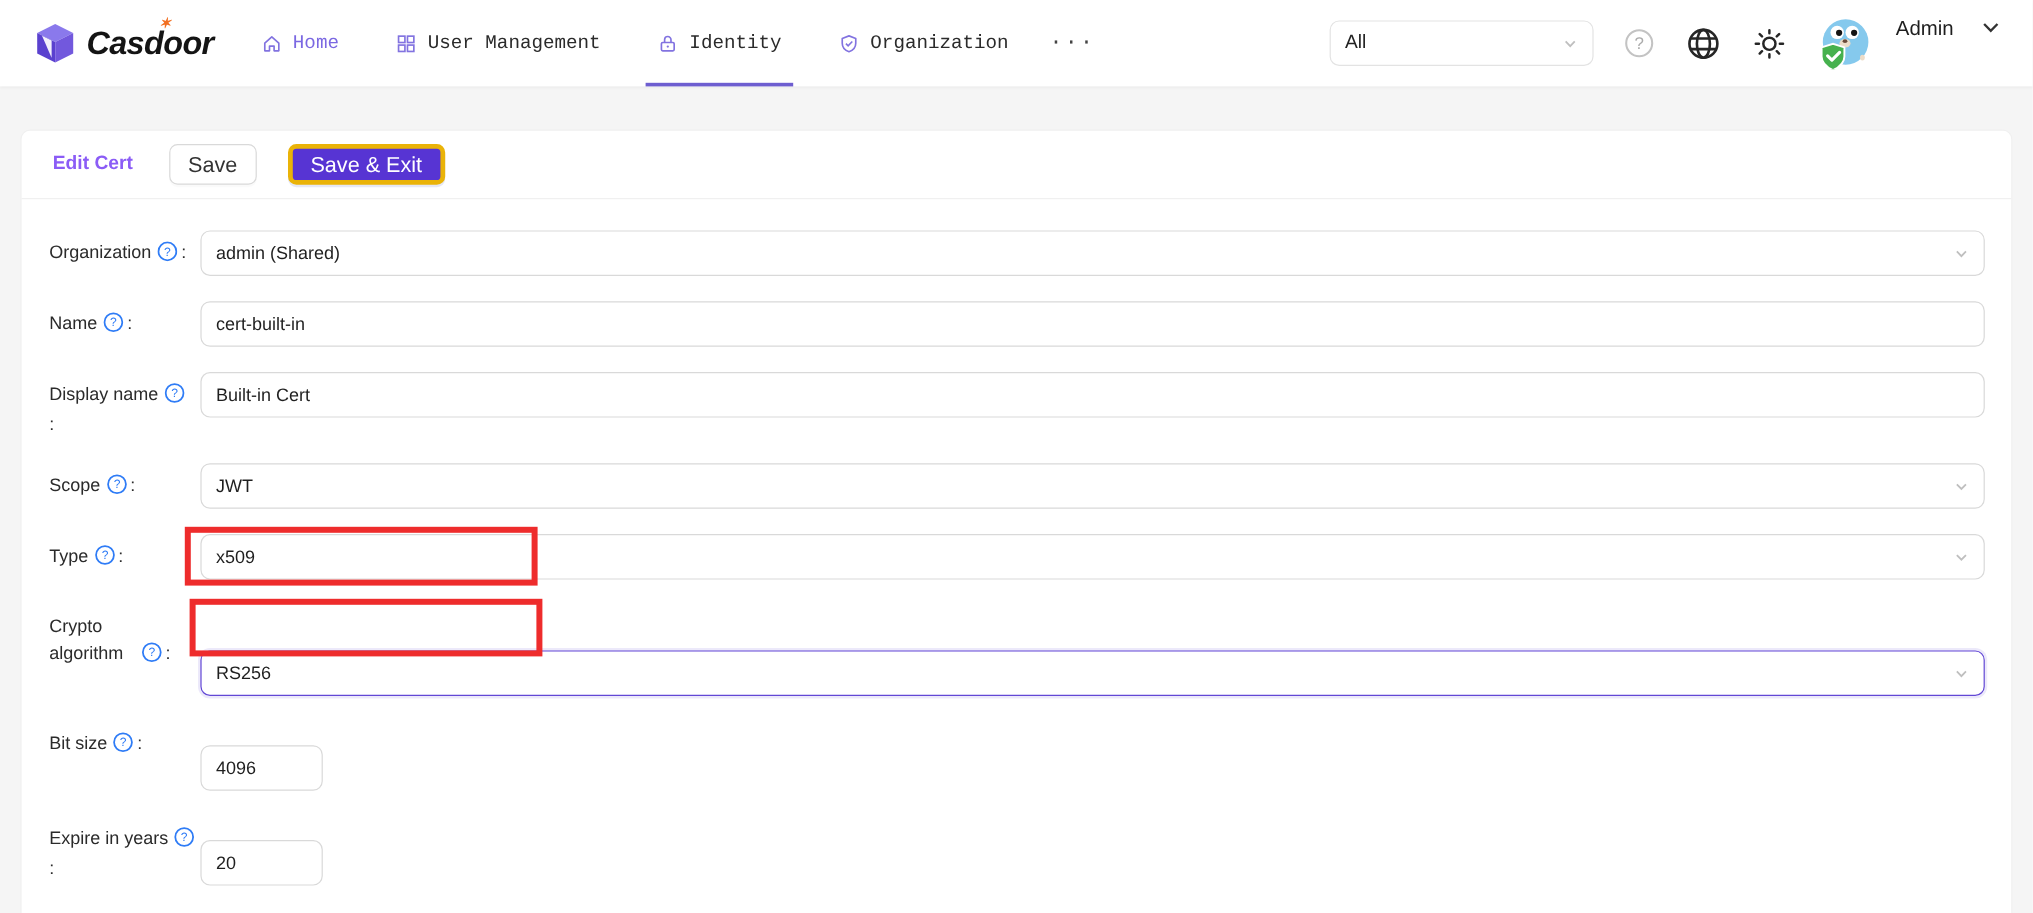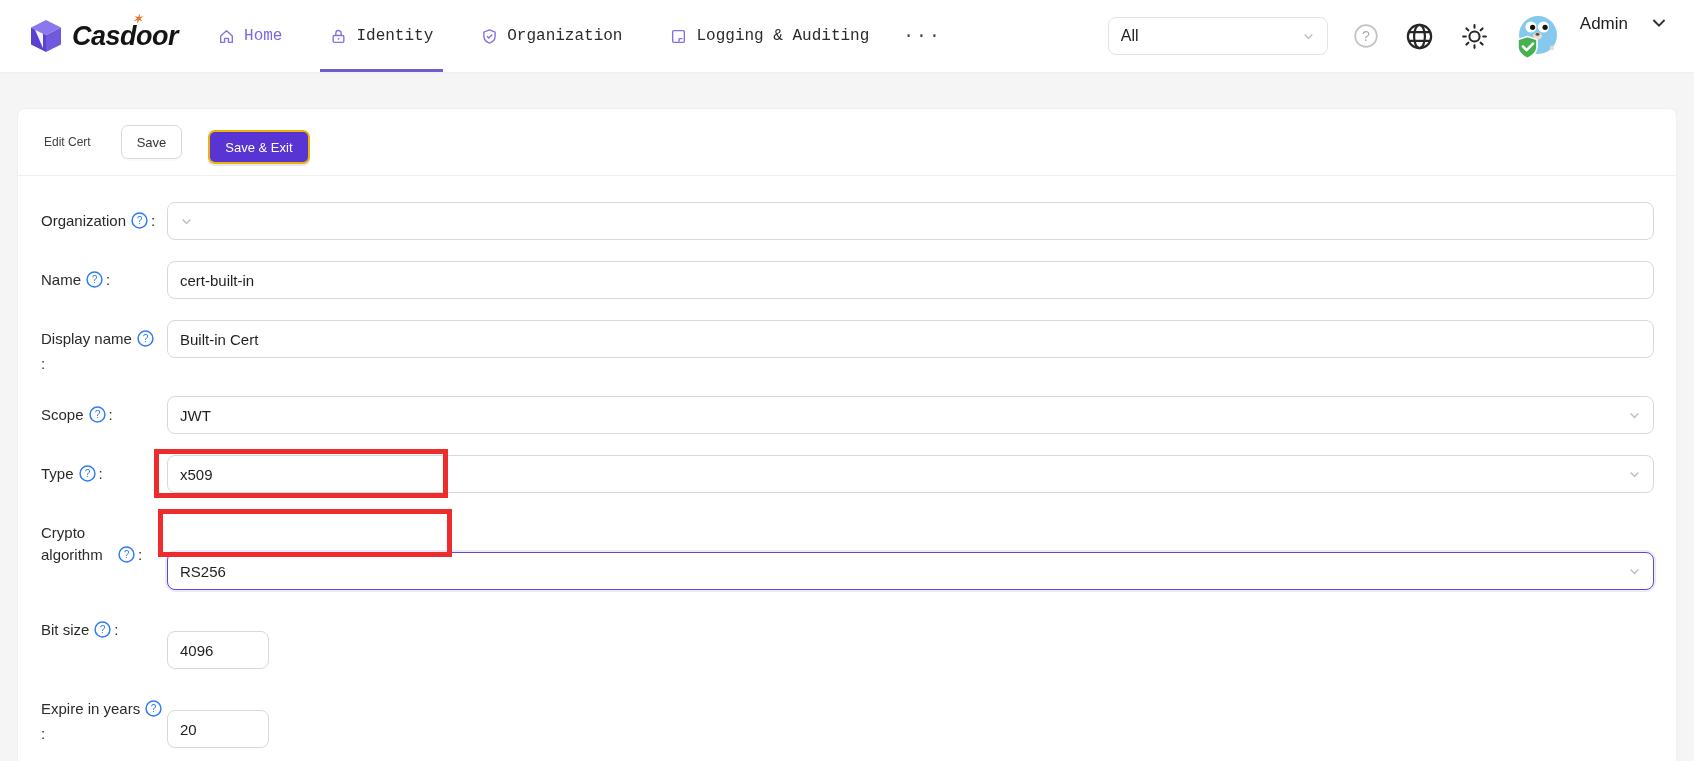--- a/index.html
+++ b/index.html
@@ -42,29 +42,29 @@
   .account-name { font-size:17px; color:#1f1f1f; }
 
   
   .card {
     margin:36px 17px 0 17px; background:#fff; border:1px solid #f0f0f0;
     border-radius:8px; min-height:660px;
   }
   .card-head {
     display:flex; align-items:center; padding:11px 26px; border-bottom:1px solid #f0f0f0;
   }
-  .card-title { font-size:12px; font-weight:normal; color:#404040; }
+  .card-title { font-size:16px; font-weight:bold; color:#8b5cf6; }
   .btn {
-    height:34px; border-radius:7px; font-size:13px; cursor:pointer;
+    height:34px; border-radius:7px; font-size:18px; cursor:pointer;
     padding:0 15px; font-family:"Liberation Sans", sans-serif;
   }
   .btn-default { margin-left:30px; background:#fff; border:1px solid #d9d9d9; color:#333;
     box-shadow:0 2px 0 rgba(0,0,0,0.02); }
-  .btn-primary { margin-left:26px; background:#5734d3; border:2px solid #eab308; color:#fff;
-    box-shadow:0 2px 0 rgba(5,30,150,0.10);margin-top:10px; }
+  .btn-primary { margin-left:26px; background:#5734d3; border:4px solid #eab308; color:#fff;
+    box-shadow:0 2px 0 rgba(5,30,150,0.10); }
 
   
   .form { padding:26px 22px 30px 23px; }
   .frow { display:flex; align-items:flex-start; margin-bottom:21px; }
   .flabel { width:126px; flex:0 0 126px; padding-top:8px; font-size:15px; line-height:22px; color:#2b2b2b; }
   .flabel .qwrap { display:inline-block; vertical-align:-3px; margin:0 3px 0 5px; cursor:pointer; }
   .colon-break .colon { display:block; }
   .narrow .ltext { display:inline-block; width:72px; }
   .fcontrol { flex:1; position:relative; }
   .fcontrol.small { flex:0 0 102px;margin-top:20px; }
@@ -100,45 +100,47 @@
     </span>
   </div>
 
   <div class="nav">
     <div class="nav-item hl">
       <svg width="17" height="17" viewBox="0 0 16 16">
         <path d="M2.5 7.5 L8 2.5 L13.5 7.5 V13.5 H9.8 V9.8 H6.2 V13.5 H2.5 Z" fill="none" stroke="#8273e0" stroke-width="1.3" stroke-linejoin="round"></path>
       </svg>
       <span>Home</span>
     </div>
+    <div class="nav-item">
+      <svg width="17" height="17" viewBox="0 0 16 16">
+        <g fill="none" stroke="#8273e0" stroke-width="1.3">
+          <rect x="2" y="2" width="5" height="5"></rect>
+            <rect x="9" y="2" width="5" height="5"></rect>
+          <rect x="2" y="9" width="5" height="5"></rect>
+            <rect x="9" y="9" width="5" height="5"></rect>
+        </g>
+      </svg>
+      <span>User Management</span>
+    </div>
     <div class="nav-item active">
       <svg width="17" height="17" viewBox="0 0 16 16">
         <g fill="none" stroke="#8273e0" stroke-width="1.3">
           <rect x="3" y="7" width="10" height="6.5" rx="1"></rect>
           <path d="M5.5 7 V4.8 a2.5 2.5 0 0 1 5 0 V7"></path>
         </g>
         <circle cx="8" cy="10.2" r="0.9" fill="#8273e0"></circle>
       </svg>
       <span>Identity</span>
     </div>
     <div class="nav-item">
       <svg width="17" height="17" viewBox="0 0 16 16">
         <path d="M8 1.8 L13.3 3.8 V7.6 C13.3 11 11 13.2 8 14.2 C5 13.2 2.7 11 2.7 7.6 V3.8 Z" fill="none" stroke="#8273e0" stroke-width="1.3" stroke-linejoin="round"></path>
         <path d="M5.6 7.8 L7.3 9.5 L10.6 6.2" fill="none" stroke="#8273e0" stroke-width="1.3"></path>
       </svg>
       <span>Organization</span>
-    </div>
-    <div class="nav-item">
-      <svg width="17" height="17" viewBox="0 0 16 16">
-        <g fill="none" stroke="#8273e0" stroke-width="1.3">
-          <rect x="2.5" y="2.5" width="11" height="11" rx="1"></rect>
-          <path d="M8.5 10 h3.2 M8.5 10 v3"></path>
-        </g>
-      </svg>
-      <span>Logging &amp; Auditing</span>
     </div>
     <div class="nav-more">
       <span>···</span>
     </div>
   </div>
 
   <div class="hright">
     <div class="all-select">
       <span class="grow">All</span>
       <svg width="13" height="13" viewBox="0 0 12 12">
@@ -200,20 +202,21 @@
 
     <div class="frow">
       <div class="flabel">
         <span class="ltext">Organization</span><span class="qwrap"><svg width="17" height="17" viewBox="0 0 16 16">
               <circle cx="8" cy="8" r="7" fill="none" stroke="#2f7cf6" stroke-width="1.4"></circle>
               <text x="8" y="11.3" text-anchor="middle" font-size="9.5" fill="#2f7cf6" font-family="Liberation Sans, sans-serif">?</text>
             </svg></span><span class="colon">:</span>
       </div>
       <div class="fcontrol">
         <div class="select">
+          <span class="selval">admin (Shared)</span>
           <svg width="13" height="13" viewBox="0 0 12 12">
               <path d="M2.5 4.2 L6 7.8 L9.5 4.2" fill="none" stroke="#bfbfbf" stroke-width="1.4"></path>
             </svg>
         </div>
       </div>
     </div>
 
     <div class="frow">
       <div class="flabel">
         <span class="ltext">Name</span><span class="qwrap"><svg width="17" height="17" viewBox="0 0 16 16">

